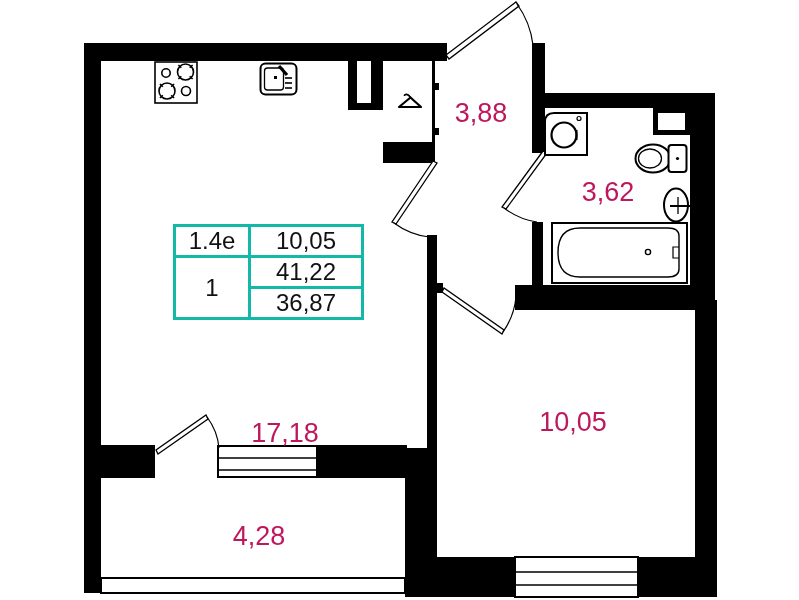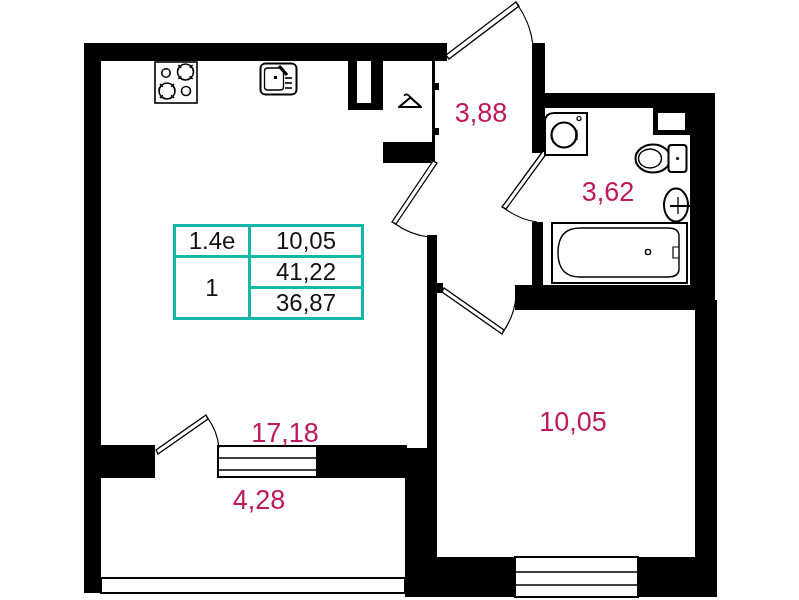--- a/index.html
+++ b/index.html
@@ -178,21 +178,21 @@
   </svg>
 
   <div class="room-label" style="left:285px;top:400px;margin-top:33px;">17,18</div>
 
   <div class="room-label" style="left:481px;top:113px;">3,88</div>
 
   <div class="room-label" style="left:608px;top:192px;">3,62</div>
 
   <div class="room-label" style="left:573px;top:422px;">10,05</div>
 
-  <div class="room-label" style="left:259px;top:500px;">4,28</div>
+  <div class="room-label" style="left:259px;top:536px;">4,28</div>
 
   <table class="info-table">
     <tbody>
         <tr>
       <td class="c1">1.4e</td>
       <td class="c2">10,05</td>
     </tr>
     <tr>
       <td class="c1" rowspan="2">1</td>
       <td class="c2">41,22</td>

